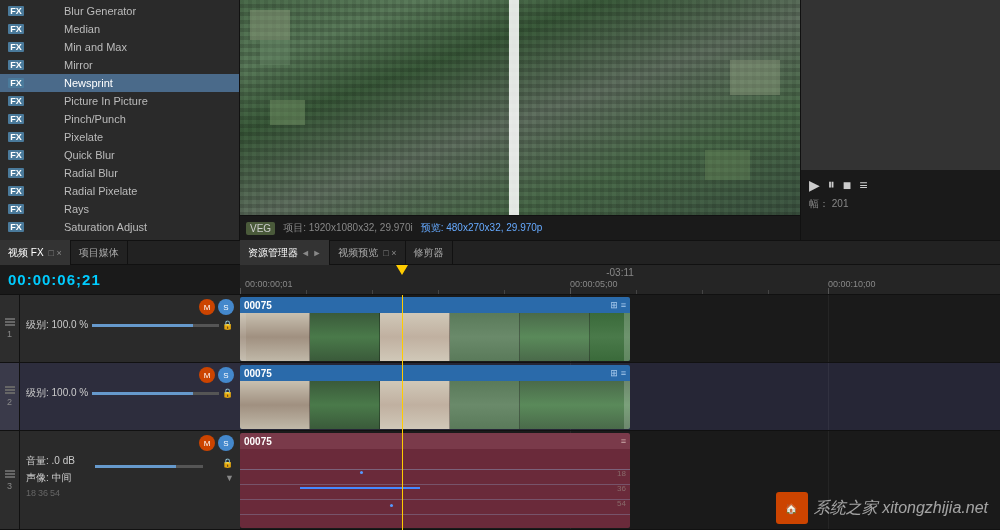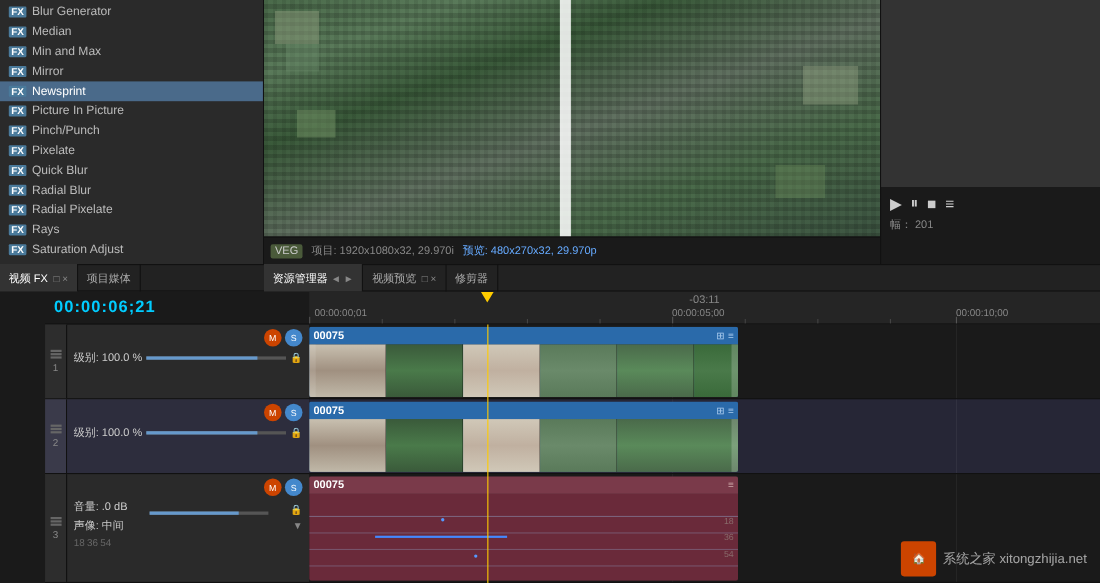--- a/index.html
+++ b/index.html
@@ -19,20 +19,21 @@
       padding: 2px 0;
     }
     .effects-list li {
       display: flex;
       align-items: center;
       padding: 2px 8px;
       cursor: pointer;
       font-size: 11px;
       color: #bbb;
       height: 18px;
+      gap: 35px;
     }
     .effects-list li.selected { background: #4a6a8a; color: #fff; }
     .fx-badge {
       background: #4a7a9b;
       color: #fff;
       font-size: 9px;
       font-weight: bold;
       padding: 0 2px;
       margin-right: 5px;
       border-radius: 1px;
@@ -207,21 +208,21 @@
   </div>
   <div class="left-tab">
     <span>视频预览</span>
     <span style="font-size:9px;color:#888;margin-left:2px;">□ ×</span>
   </div>
   <div class="left-tab">
     <span>修剪器</span>
   </div>
 </div>
 
-<div style="position:absolute;top:265px;left:0;width:1000px;height:265px;display:flex;padding-left:41px;">
+<div style="position:absolute;top:265px;left:0;width:1000px;height:265px;display:flex;">
 
   <div style="width:240px;height:265px;background:#2a2a2a;flex-shrink:0;">
 
     <div style="height:30px;background:#1a1a1a;display:flex;align-items:center;padding:0 8px;border-bottom:1px solid #111;">
       <span style="font-size:15px;font-weight:bold;color:#00ccff;letter-spacing:1px;">00:00:06;21</span>
     </div>
 
     <div style="height:68px;border-bottom:1px solid #111;display:flex;">
       <div style="width:20px;background:#2d2d2d;display:flex;flex-direction:column;align-items:center;justify-content:center;border-right:1px solid #111;gap:1px;">
         <div style="width:10px;height:2px;background:#666;"></div>
@@ -406,15 +407,15 @@
           <div style="position:absolute;right:4px;top:50px;font-size:8px;color:#886a6a;">54</div>
         </div>
       </div>
     </div>
   </div>
 </div>
 
 <div style="position:absolute;bottom:6px;right:12px;z-index:100;display:flex;align-items:center;gap:6px;">
   <div style="width:32px;height:32px;background:#cc4400;border-radius:3px;display:flex;align-items:center;justify-content:center;font-size:10px;color:#fff;font-weight:bold;">🏠</div>
   <div style="text-align:left;">
-    <div style="font-size:12px;color:rgba(255,255,255,0.6);">系统之家 xitongzhijia.net</div>
+    <div style="font-size:16px;color:rgba(255,255,255,0.6);font-style:italic;">系统之家 xitongzhijia.net</div>
   </div>
 </div>
 
 </body></html>

